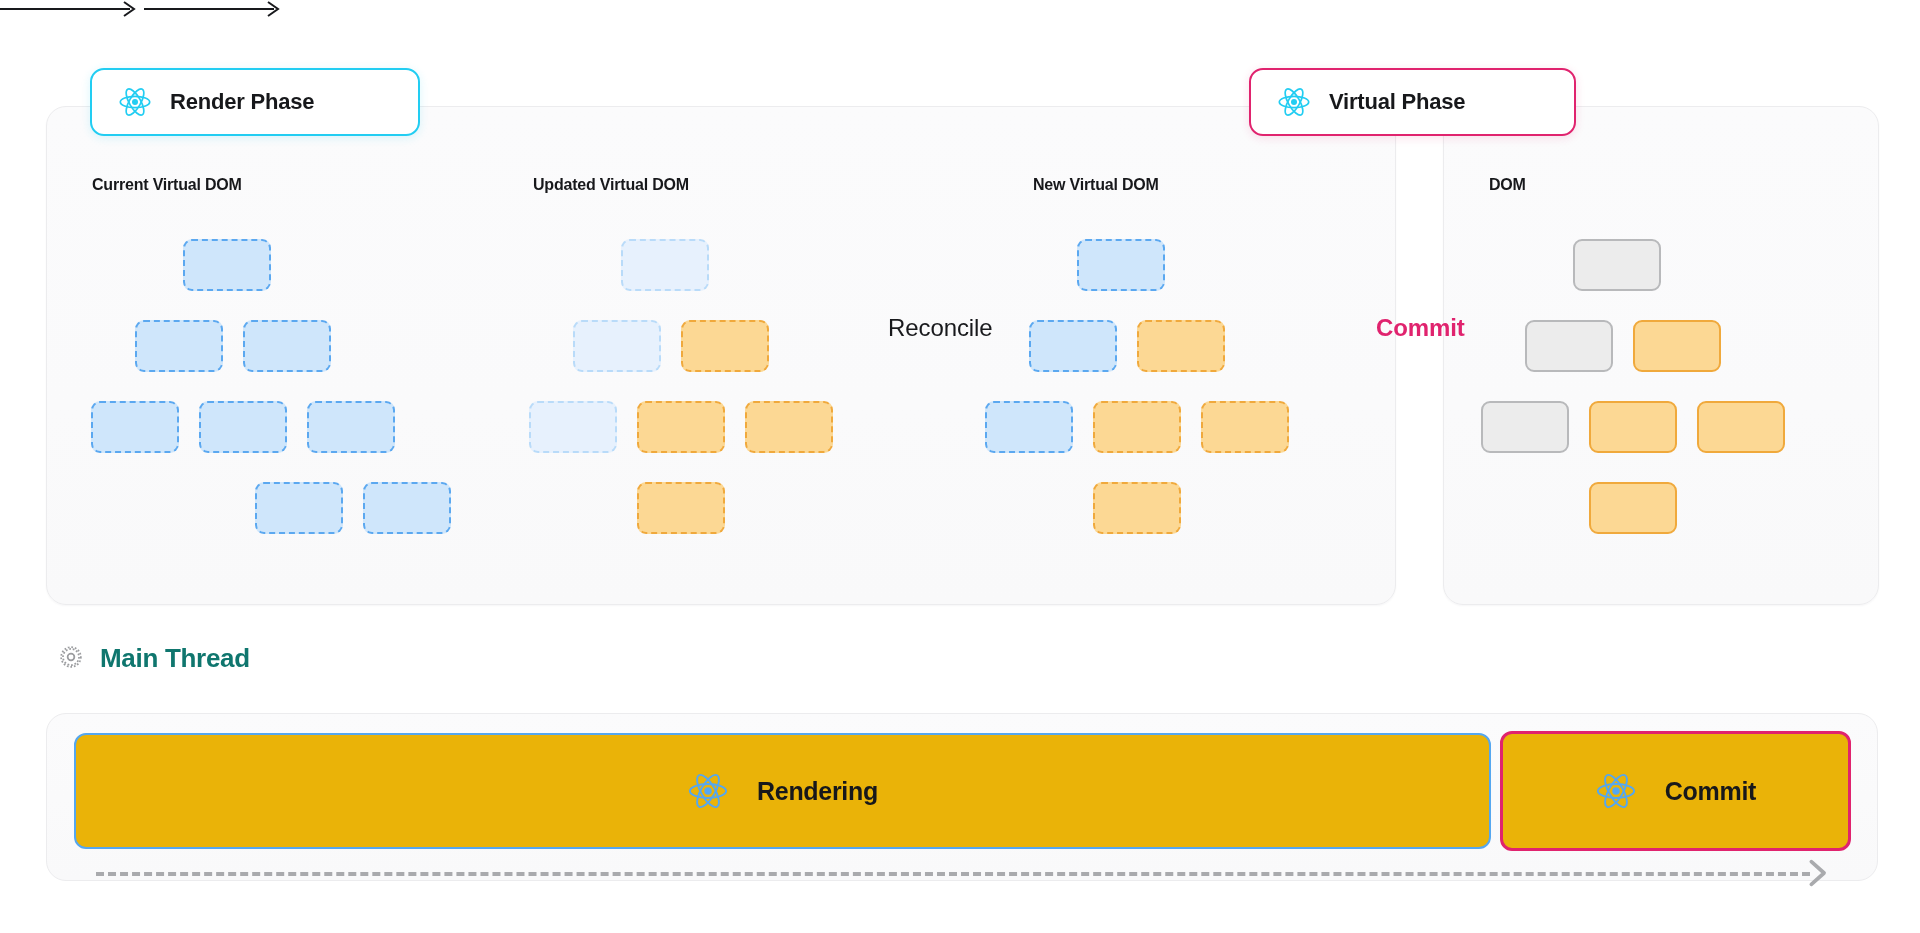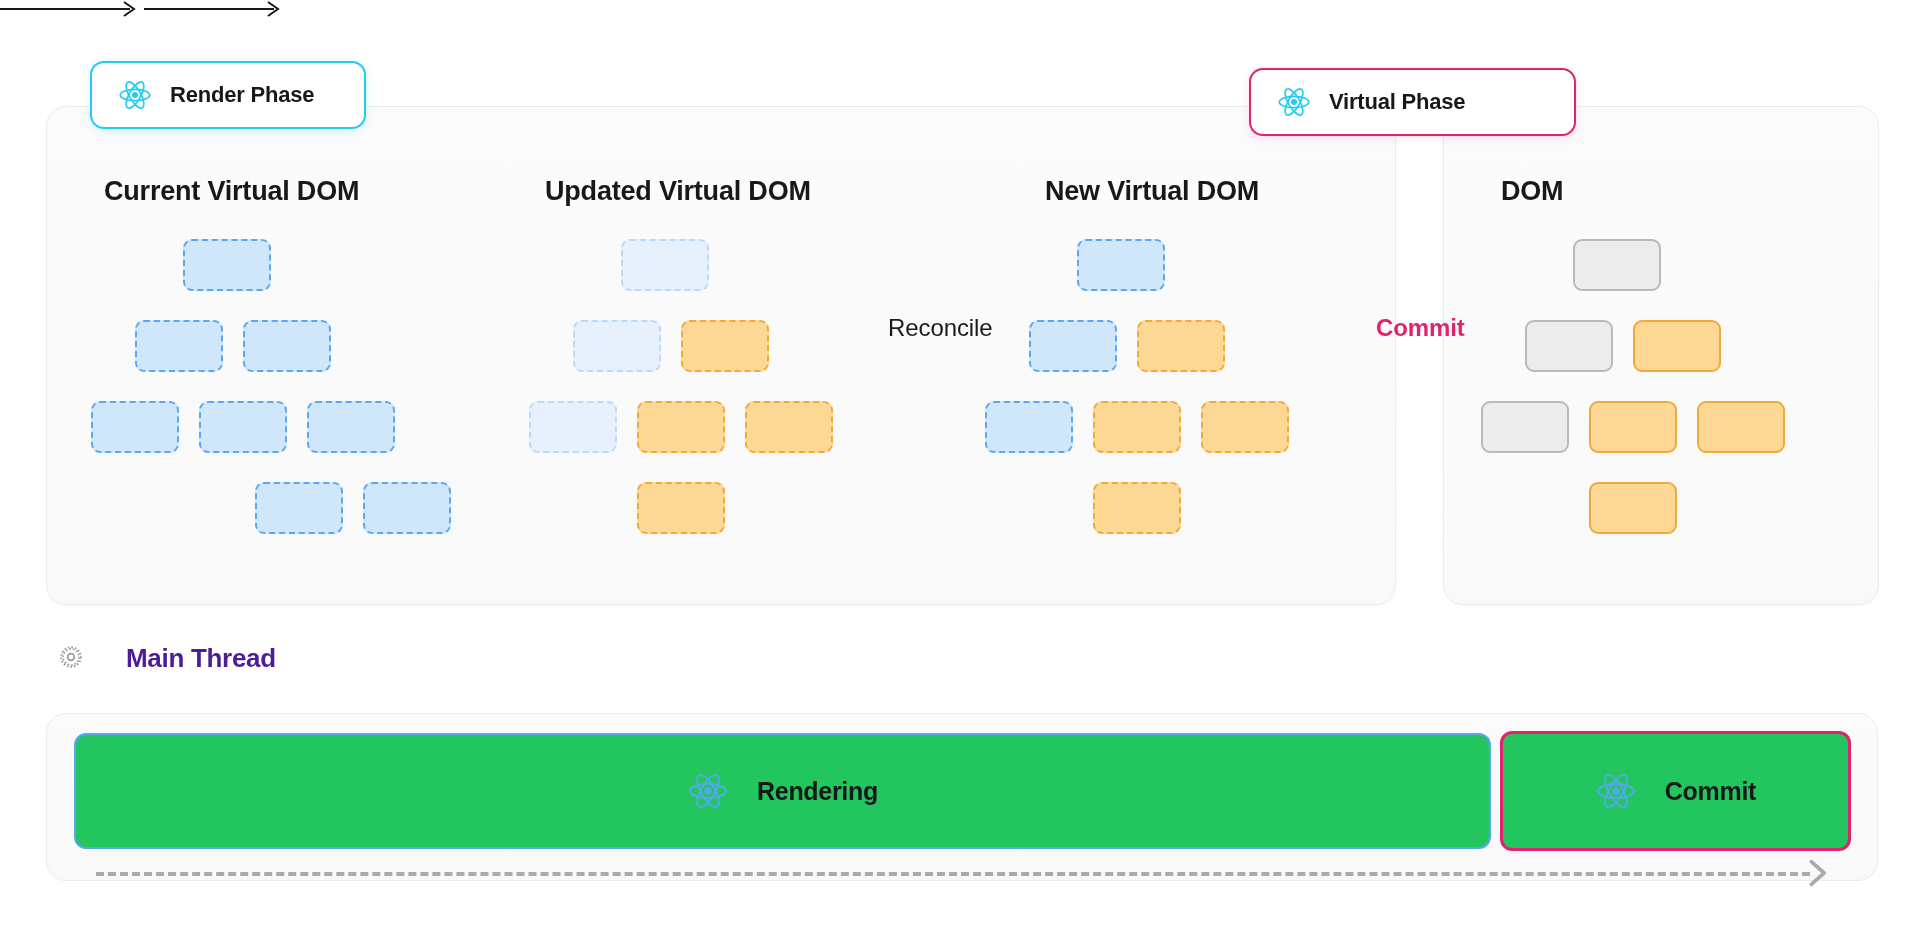--- a/index.html
+++ b/index.html
@@ -41,21 +41,21 @@
     align-items: center;
     gap: 18px;
     background: #ffffff;
     border-radius: 14px;
     padding: 0 26px;
     height: 68px;
     box-sizing: border-box;
     z-index: 5;
   }
   #render-badge {
-    left: 90px; top: 61px; width: 276px;
+    left: 90px; top: 68px; width: 330px;
     border: 2px solid #22cdf2;
     box-shadow: 0 2px 10px rgba(34,205,242,.16);
   }
   #commit-badge {
     left: 1249px; top: 68px; width: 327px;
     border: 2px solid #e0236e;
     box-shadow: 0 2px 10px rgba(224,35,110,.14);
   }
   .badge-label {
     font-size: 22px;
@@ -63,26 +63,25 @@
     color: #17181b;
     letter-spacing: -.2px;
   }
 
   
   .react-logo { display:block; flex: 0 0 auto; }
 
   
   .col-title {
     position: absolute;
-    font-size: 27px;
+    font-size: 16px;
     font-weight: bold;
     color: #17181b;
     letter-spacing: -.2px;
     white-space: nowrap;
-    margin-left: 12px;
   }
   #t-current { left: 92px;  top: 176px; }
   #t-updated { left: 533px; top: 176px; }
   #t-new     { left: 1033px;top: 176px; }
   #t-dom     { left: 1489px;top: 176px; }
 
   
   .node {
     position: absolute;
     width: 88px;
@@ -111,42 +110,41 @@
   #main-thread-head {
     position: absolute;
     left: 58px; top: 643px;
     display: flex;
     align-items: center;
     gap: 16px;
   }
   #main-thread-label {
     font-size: 26px;
     font-weight: bold;
-    color: #4c1d95;
+    color: #0f766e;
     letter-spacing: -.3px;
-    margin-left: 26px;
   }
 
   #thread-panel {
     position: absolute;
     left: 46px; top: 713px;
     width: 1832px; height: 168px;
     background: linear-gradient(180deg,#fbfbfc 0%, #f9f9fa 100%);
     border: 1px solid #ececee;
     border-radius: 20px;
     box-sizing: border-box;
   }
 
   .thread-bar {
     position: absolute;
     display: flex;
     align-items: center;
     justify-content: center;
     gap: 28px;
-    background: #22c55e;
+    background: #eab308;
     border-radius: 12px;
     box-sizing: border-box;
   }
   #bar-rendering {
     left: 74px; top: 733px;
     width: 1417px; height: 116px;
     border: 2px solid #55a7f0;
   }
   #bar-commit {
     left: 1500px; top: 731px;

